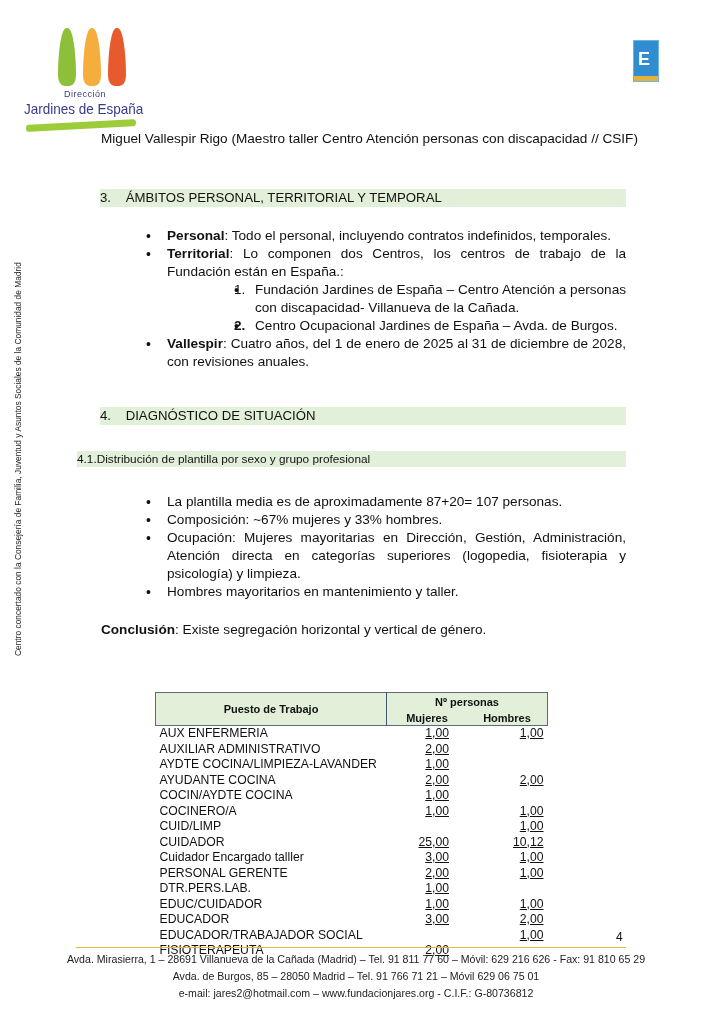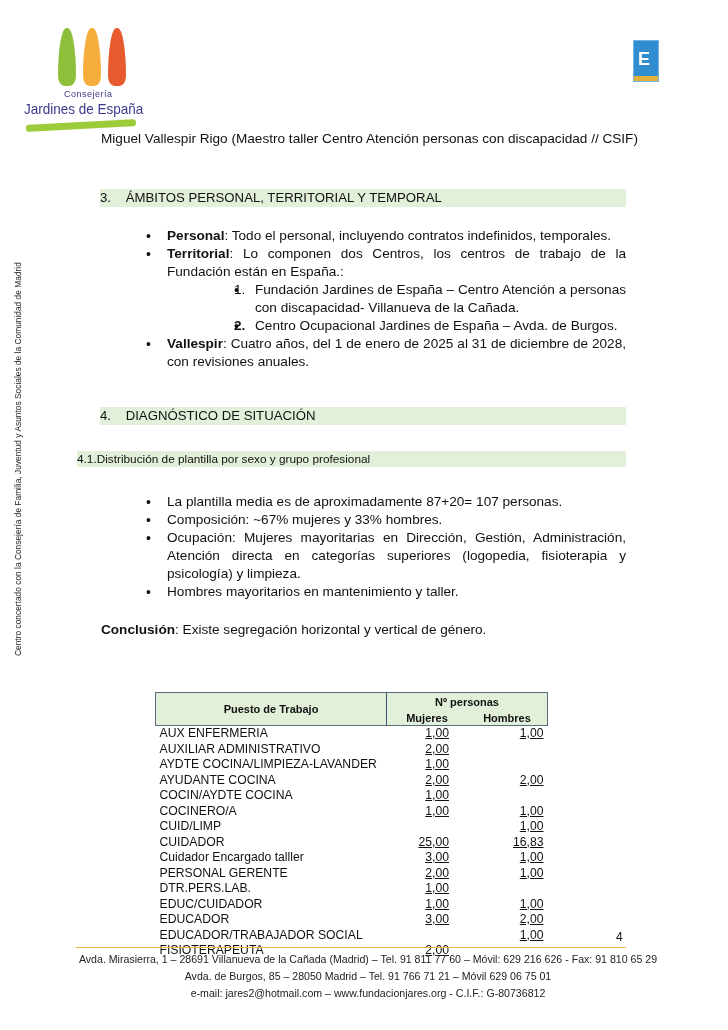--- a/index.html
+++ b/index.html
@@ -31,31 +31,31 @@
   .list4 { left:146px; top:493px; width:480px; }
   .concl { left:101px; top:622px; font-size:13.6px; white-space:nowrap; }
   table.staff { position:absolute; left:155px; top:654px; width:393px; border-collapse:collapse; font-size:12.2px;margin-top:38px; }
   table.staff th { background:#e2efd9; font-weight:bold; font-size:11px; padding:0; }
   table.staff thead { border:1px solid #5b6b7b; }
   table.staff td { padding:0; height:15.5px; line-height:15.5px; white-space:nowrap; }
   table.staff td.num { text-align:right;text-decoration:underline; }
   .th-puesto { text-align:center; width:230px; border-right:1px solid #3c5a78; }
   .page-num { left:616px; top:930px; font-size:12px; }
   .footer-line { left:76px; top:947px; width:550px; height:1px; background:#f0b43a; }
-  .footer { left:66px; top:951px; width:604px; text-align:center; font-size:10.6px; line-height:17px; color:#222; }
+  .footer { left:54px; top:951px; width:604px; text-align:center; font-size:10.6px; line-height:17px; color:#222; }
   .side-text { left:13px; top:656px; transform-origin:0 0; transform:rotate(-90deg); white-space:nowrap; font-size:8.4px; color:#222; }
 </style>
 </head>
 <body>
 
 <div class="abs logo">
   <div class="logo-tree" style="left:36px;background:#8dbf3a;"></div>
   <div class="logo-tree" style="left:61px;background:#f5ad3c;"></div>
   <div class="logo-tree" style="left:86px;background:#e65a2e;"></div>
-  <div class="logo-fund">Consejería</div>
+  <div class="logo-fund">Dirección</div>
   <div class="logo-name">Jardines de España</div>
   <div class="logo-swoosh"></div>
 </div>
 
 <div class="abs euro-badge">
   <span class="e">E</span>
   <span class="bar"></span>
 </div>
 
 <div class="abs author">Miguel Vallespir Rigo (Maestro taller Centro Atención personas con discapacidad // CSIF)</div>
@@ -143,21 +143,21 @@
         <td class="num" style="padding-right: 4px;">1,00</td>
       </tr>
       <tr>
         <td style="padding-left: 4px;">CUID/LIMP</td>
         <td class="num" style="padding-right: 18px;"></td>
         <td class="num" style="padding-right: 4px;">1,00</td>
       </tr>
       <tr>
         <td style="padding-left: 4px;">CUIDADOR</td>
         <td class="num" style="padding-right: 18px;">25,00</td>
-        <td class="num" style="padding-right: 4px;">16,83</td>
+        <td class="num" style="padding-right: 4px;">10,12</td>
       </tr>
       <tr>
         <td style="padding-left: 4px;">Cuidador Encargado talller</td>
         <td class="num" style="padding-right: 18px;">3,00</td>
         <td class="num" style="padding-right: 4px;">1,00</td>
       </tr>
       <tr>
         <td style="padding-left: 4px;">PERSONAL GERENTE</td>
         <td class="num" style="padding-right: 18px;">2,00</td>
         <td class="num" style="padding-right: 4px;">1,00</td>

